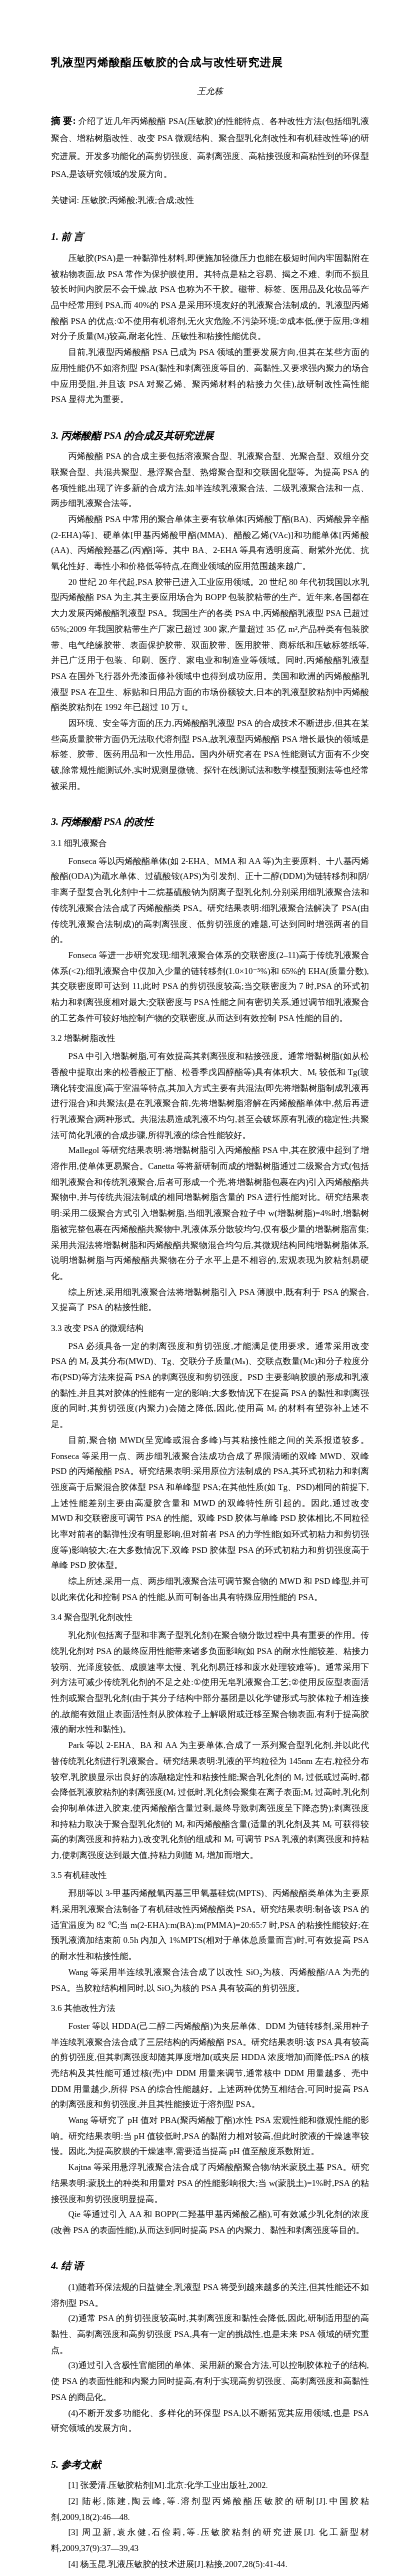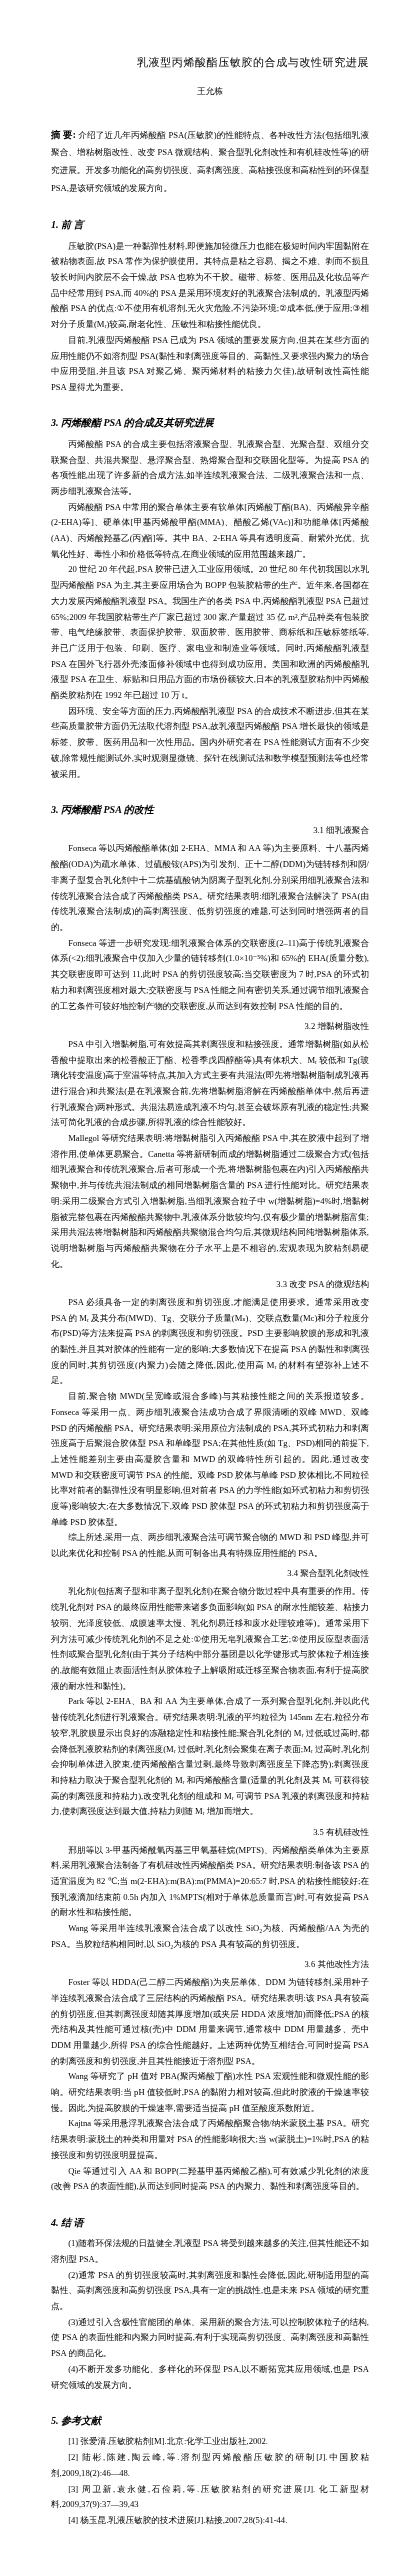--- a/index.html
+++ b/index.html
@@ -9,34 +9,35 @@
     min-height: 2576px;
     margin: 0 auto;
     background: #ffffff;
     box-sizing: border-box;
     padding: 55px 35px 34px 51px;
     color: #000000;
     font-family: "Liberation Serif", "DejaVu Sans", serif;
   }
   .doc-title {
     margin: 0;
-    text-align: right;
+    text-align: left;
     font-size: 11px;
-    font-weight: normal;
+    font-weight: bold;
     letter-spacing: 0.6px;
     line-height: 15px;
   }
   .doc-author {
     margin: 15px 0 0 0;
     text-align: center;
     font-size: 8.6px;
     line-height: 12.6px;
+    font-style: italic;
   }
   .abstract {
-    margin-top: 29px;
+    margin-top: 15px;
     font-size: 8.6px;
     line-height: 17.7px;
     text-align: justify;
   }
   .abstract .abstract-label {
     font-weight: bold;
     font-size: 9.4px;
   }
   .keywords {
     margin: 0;
@@ -48,21 +49,20 @@
     font-size: 10px;
     font-weight: bold;
     line-height: 13.7px;
     font-style: italic;
   }
   h3.sub-h {
     margin: 4.6px 0 2.3px 0;
     font-size: 8.6px;
     font-weight: normal;
     line-height: 15.7px;
-    text-align: right;
   }
   p.para {
     margin: 0;
     font-size: 8.6px;
     line-height: 15.7px;
     text-align: justify;
     text-indent: 2em;
   }
   p.ref {
     margin: 0;
@@ -75,40 +75,42 @@
 </head>
 <body>
 
 <div class="page">
 
   <h1 class="doc-title">乳液型丙烯酸酯压敏胶的合成与改性研究进展</h1>
   <div class="doc-author">王允栋</div>
 
   <p class="abstract"><span class="abstract-label">摘 要:</span> <span>介绍了近几年丙烯酸酯 PSA(压敏胶)的性能特点、各种改性方法(包括细乳液聚合、增粘树脂改性、改变 PSA 微观结构、聚合型乳化剂改性和有机硅改性等)的研究进展。开发多功能化的高剪切强度、高剥离强度、高粘接强度和高粘性到的环保型 PSA,是该研究领域的发展方向。</span></p>
 
+  <p class="keywords"><span>关键词:</span> <span>压敏胶;丙烯酸;乳液;合成;改性</span></p>
 
   <h2 class="sec-h">1. 前 言</h2>
   <p class="para">压敏胶(PSA)是一种黏弹性材料,即便施加轻微压力也能在极短时间内牢固黏附在被粘物表面,故 PSA 常作为保护膜使用。其特点是粘之容易、揭之不难、剥而不损且较长时间内胶层不会干燥,故 PSA 也称为不干胶。磁带、标签、医用品及化妆品等产品中经常用到 PSA,而 40%的 PSA 是采用环境友好的乳液聚合法制成的。乳液型丙烯酸酯 PSA 的优点:①不使用有机溶剂,无火灾危险,不污染环境;②成本低,便于应用;③相对分子质量(Mᵣ)较高,耐老化性、压敏性和粘接性能优良。</p>
   <p class="para">目前,乳液型丙烯酸酯 PSA 已成为 PSA 领域的重要发展方向,但其在某些方面的应用性能仍不如溶剂型 PSA(黏性和剥离强度等目的、高黏性,又要求强内聚力的场合中应用受阻,并且该 PSA 对聚乙烯、聚丙烯材料的粘接力欠佳),故研制改性高性能 PSA 显得尤为重要。</p>
 
   <h2 class="sec-h">3. 丙烯酸酯 PSA 的合成及其研究进展</h2>
   <p class="para">丙烯酸酯 PSA 的合成主要包括溶液聚合型、乳液聚合型、光聚合型、双组分交联聚合型、共混共聚型、悬浮聚合型、热熔聚合型和交联固化型等。为提高 PSA 的各项性能,出现了许多新的合成方法,如半连续乳液聚合法、二级乳液聚合法和一点、两步细乳液聚合法等。</p>
   <p class="para">丙烯酸酯 PSA 中常用的聚合单体主要有软单体[丙烯酸丁酯(BA)、丙烯酸异辛酯(2-EHA)等]、硬单体[甲基丙烯酸甲酯(MMA)、醋酸乙烯(VAc)]和功能单体[丙烯酸(AA)、丙烯酸羟基乙(丙)酯]等。其中 BA、2-EHA 等具有透明度高、耐紫外光优、抗氧化性好、毒性小和价格低等特点,在商业领域的应用范围越来越广。</p>
   <p class="para">20 世纪 20 年代起,PSA 胶带已进入工业应用领域。20 世纪 80 年代初我国以水乳型丙烯酸酯 PSA 为主,其主要应用场合为 BOPP 包装胶粘带的生产。近年来,各国都在大力发展丙烯酸酯乳液型 PSA。我国生产的各类 PSA 中,丙烯酸酯乳液型 PSA 已超过 65%;2009 年我国胶粘带生产厂家已超过 300 家,产量超过 35 亿 m²,产品种类有包装胶带、电气绝缘胶带、表面保护胶带、双面胶带、医用胶带、商标纸和压敏标签纸等,并已广泛用于包装、印刷、医疗、家电业和制造业等领域。同时,丙烯酸酯乳液型 PSA 在国外飞行器外壳漆面修补领域中也得到成功应用。美国和欧洲的丙烯酸酯乳液型 PSA 在卫生、标贴和日用品方面的市场份额较大,日本的乳液型胶粘剂中丙烯酸酯类胶粘剂在 1992 年已超过 10 万 t。</p>
   <p class="para">因环境、安全等方面的压力,丙烯酸酯乳液型 PSA 的合成技术不断进步,但其在某些高质量胶带方面仍无法取代溶剂型 PSA,故乳液型丙烯酸酯 PSA 增长最快的领域是标签、胶带、医药用品和一次性用品。国内外研究者在 PSA 性能测试方面有不少突破,除常规性能测试外,实时观测显微镜、探针在线测试法和数学模型预测法等也经常被采用。</p>
 
   <h2 class="sec-h">3. 丙烯酸酯 PSA 的改性</h2>
 
   <h3 class="sub-h">3.1 细乳液聚合</h3>
   <p class="para">Fonseca 等以丙烯酸酯单体(如 2-EHA、MMA 和 AA 等)为主要原料、十八基丙烯酸酯(ODA)为疏水单体、过硫酸铵(APS)为引发剂、正十二醇(DDM)为链转移剂和阴/非离子型复合乳化剂中十二烷基硫酸钠为阴离子型乳化剂,分别采用细乳液聚合法和传统乳液聚合法合成了丙烯酸酯类 PSA。研究结果表明:细乳液聚合法解决了 PSA(由传统乳液聚合法制成)的高剥离强度、低剪切强度的难题,可达到同时增强两者的目的。</p>
   <p class="para">Fonseca 等进一步研究发现:细乳液聚合体系的交联密度(2–11)高于传统乳液聚合体系(&lt;2);细乳液聚合中仅加入少量的链转移剂(1.0×10⁻⁵%)和 65%的 EHA(质量分数),其交联密度即可达到 11,此时 PSA 的剪切强度较高;当交联密度为 7 时,PSA 的环式初粘力和剥离强度相对最大;交联密度与 PSA 性能之间有密切关系,通过调节细乳液聚合的工艺条件可较好地控制产物的交联密度,从而达到有效控制 PSA 性能的目的。</p>
 
   <h3 class="sub-h">3.2 增黏树脂改性</h3>
   <p class="para">PSA 中引入增黏树脂,可有效提高其剥离强度和粘接强度。通常增黏树脂(如从松香酸中提取出来的松香酸正丁酯、松香季戊四醇酯等)具有体积大、Mᵣ 较低和 Tg(玻璃化转变温度)高于室温等特点,其加入方式主要有共混法(即先将增黏树脂制成乳液再进行混合)和共聚法(是在乳液聚合前,先将增黏树脂溶解在丙烯酸酯单体中,然后再进行乳液聚合)两种形式。共混法易造成乳液不均匀,甚至会破坏原有乳液的稳定性;共聚法可简化乳液的合成步骤,所得乳液的综合性能较好。</p>
   <p class="para">Mallegol 等研究结果表明:将增黏树脂引入丙烯酸酯 PSA 中,其在胶液中起到了增溶作用,使单体更易聚合。Canetta 等将新研制而成的增黏树脂通过二级聚合方式(包括细乳液聚合和传统乳液聚合,后者可形成一个壳,将增黏树脂包裹在内)引入丙烯酸酯共聚物中,并与传统共混法制成的相同增黏树脂含量的 PSA 进行性能对比。研究结果表明:采用二级聚合方式引入增黏树脂,当细乳液聚合粒子中 w(增黏树脂)=4%时,增黏树脂被完整包裹在丙烯酸酯共聚物中,乳液体系分散较均匀,仅有极少量的增黏树脂富集;采用共混法将增黏树脂和丙烯酸酯共聚物混合均匀后,其微观结构同纯增黏树脂体系,说明增黏树脂与丙烯酸酯共聚物在分子水平上是不相容的,宏观表现为胶粘剂易硬化。</p>
+  <p class="para">综上所述,采用细乳液聚合法将增黏树脂引入 PSA 薄膜中,既有利于 PSA 的聚合,又提高了 PSA 的粘接性能。</p>
 
   <h3 class="sub-h">3.3 改变 PSA 的微观结构</h3>
   <p class="para">PSA 必须具备一定的剥离强度和剪切强度,才能满足使用要求。通常采用改变 PSA 的 Mᵣ 及其分布(MWD)、Tg、交联分子质量(Mₛ)、交联点数量(Mc)和分子粒度分布(PSD)等方法来提高 PSA 的剥离强度和剪切强度。PSD 主要影响胶膜的形成和乳液的黏性,并且其对胶体的性能有一定的影响;大多数情况下在提高 PSA 的黏性和剥离强度的同时,其剪切强度(内聚力)会随之降低,因此,使用高 Mᵣ 的材料有望弥补上述不足。</p>
   <p class="para">目前,聚合物 MWD(呈宽峰或混合多峰)与其粘接性能之间的关系报道较多。Fonseca 等采用一点、两步细乳液聚合法成功合成了界限清晰的双峰 MWD、双峰 PSD 的丙烯酸酯 PSA。研究结果表明:采用原位方法制成的 PSA,其环式初粘力和剥离强度高于后聚混合胶体型 PSA 和单峰型 PSA;在其他性质(如 Tg、PSD)相同的前提下,上述性能差别主要由高凝胶含量和 MWD 的双峰特性所引起的。因此,通过改变 MWD 和交联密度可调节 PSA 的性能。双峰 PSD 胶体与单峰 PSD 胶体相比,不同粒径比率对前者的黏弹性没有明显影响,但对前者 PSA 的力学性能(如环式初粘力和剪切强度等)影响较大;在大多数情况下,双峰 PSD 胶体型 PSA 的环式初粘力和剪切强度高于单峰 PSD 胶体型。</p>
   <p class="para">综上所述,采用一点、两步细乳液聚合法可调节聚合物的 MWD 和 PSD 峰型,并可以此来优化和控制 PSA 的性能,从而可制备出具有特殊应用性能的 PSA。</p>
 
   <h3 class="sub-h">3.4 聚合型乳化剂改性</h3>
   <p class="para">乳化剂(包括离子型和非离子型乳化剂)在聚合物分散过程中具有重要的作用。传统乳化剂对 PSA 的最终应用性能带来诸多负面影响(如 PSA 的耐水性能较差、粘接力较弱、光泽度较低、成膜速率太慢、乳化剂易迁移和废水处理较难等)。通常采用下列方法可减少传统乳化剂的不足之处:①使用无皂乳液聚合工艺;②使用反应型表面活性剂或聚合型乳化剂(由于其分子结构中部分基团是以化学键形式与胶体粒子相连接的,故能有效阻止表面活性剂从胶体粒子上解吸附或迁移至聚合物表面,有利于提高胶液的耐水性和黏性)。</p>
   <p class="para">Park 等以 2-EHA、BA 和 AA 为主要单体,合成了一系列聚合型乳化剂,并以此代替传统乳化剂进行乳液聚合。研究结果表明:乳液的平均粒径为 145nm 左右,粒径分布较窄,乳胶膜显示出良好的冻融稳定性和粘接性能;聚合乳化剂的 Mᵣ 过低或过高时,都会降低乳液胶粘剂的剥离强度(Mᵣ 过低时,乳化剂会聚集在离子表面;Mᵣ 过高时,乳化剂会抑制单体进入胶束,使丙烯酸酯含量过剩,最终导致剥离强度呈下降态势);剥离强度和持粘力取决于聚合型乳化剂的 Mᵣ 和丙烯酸酯含量(适量的乳化剂及其 Mᵣ 可获得较高的剥离强度和持粘力),改变乳化剂的组成和 Mᵣ 可调节 PSA 乳液的剥离强度和持粘力,使剥离强度达到最大值,持粘力则随 Mᵣ 增加而增大。</p>
 

